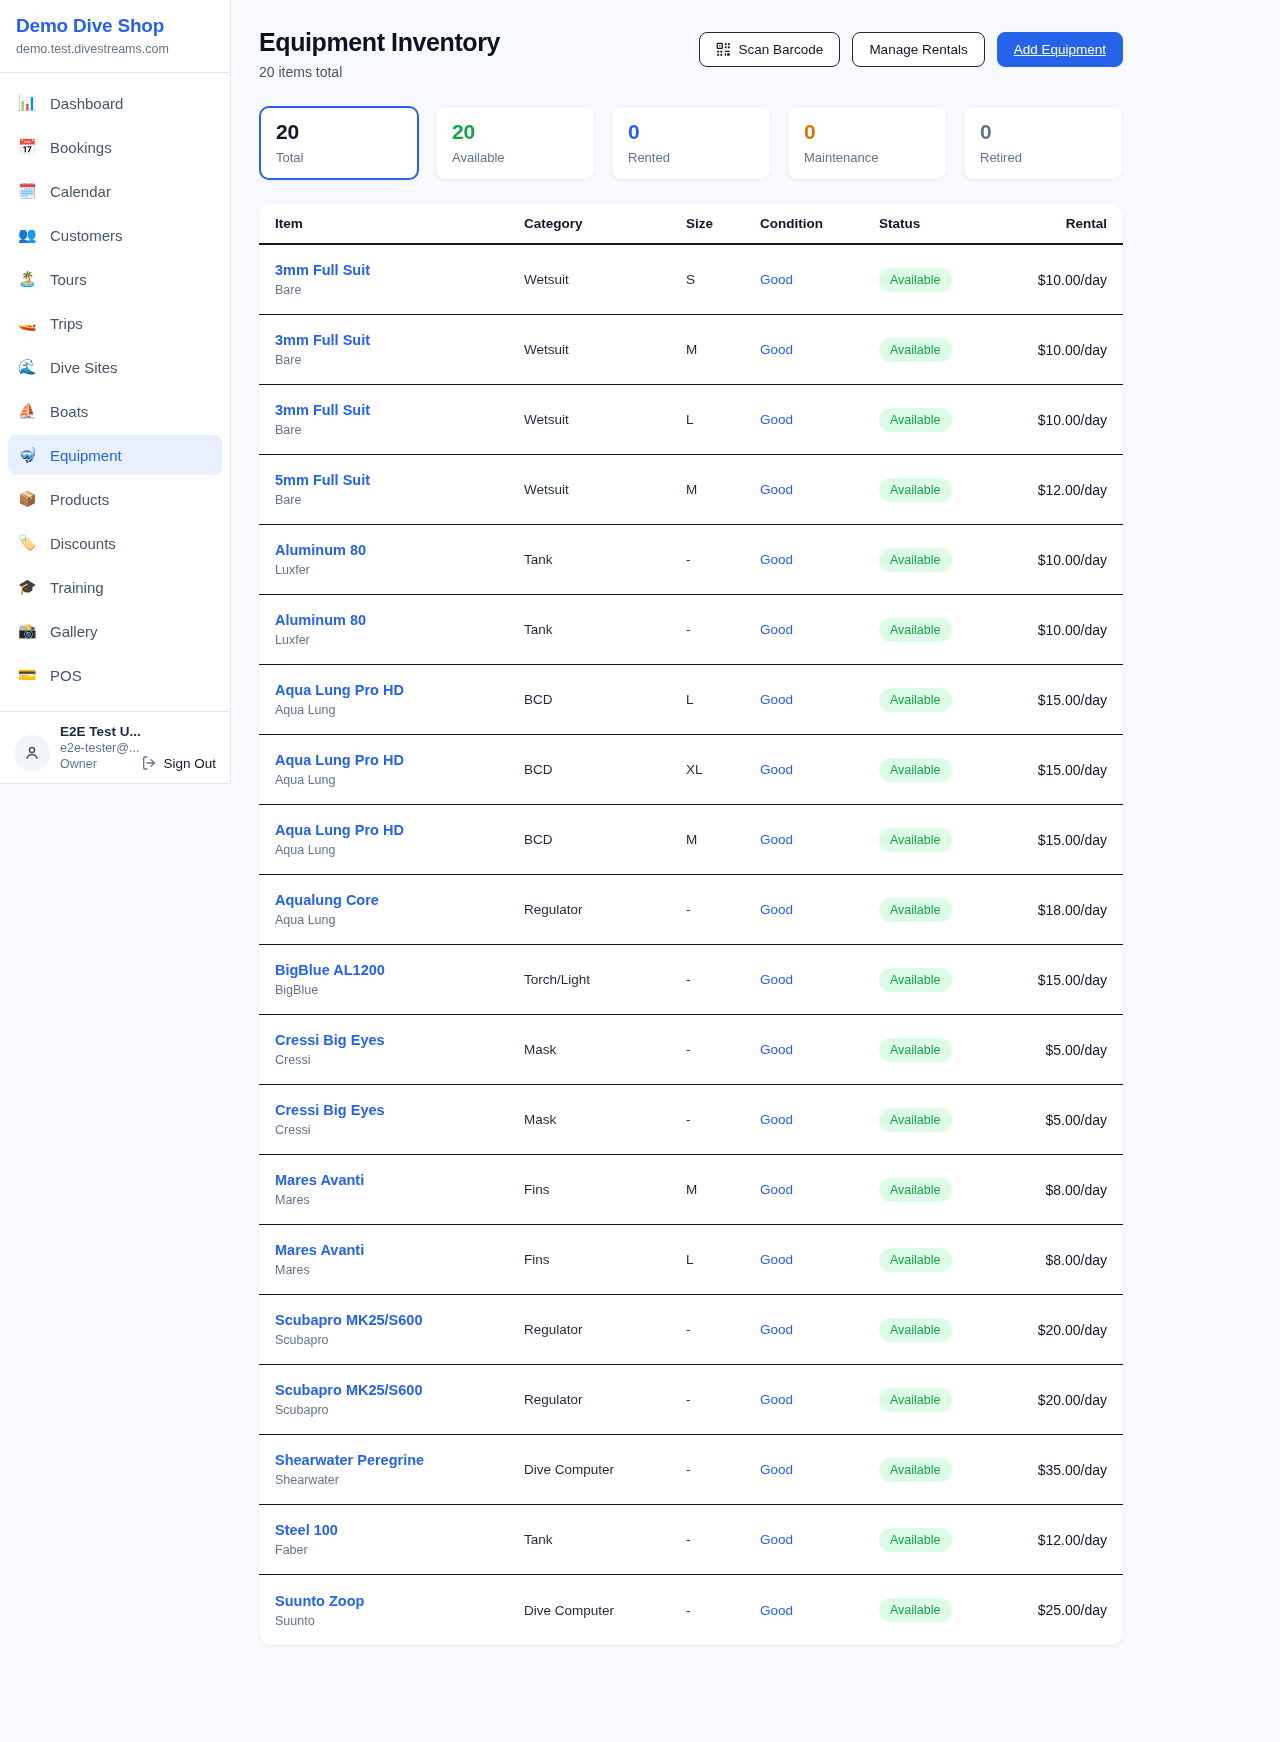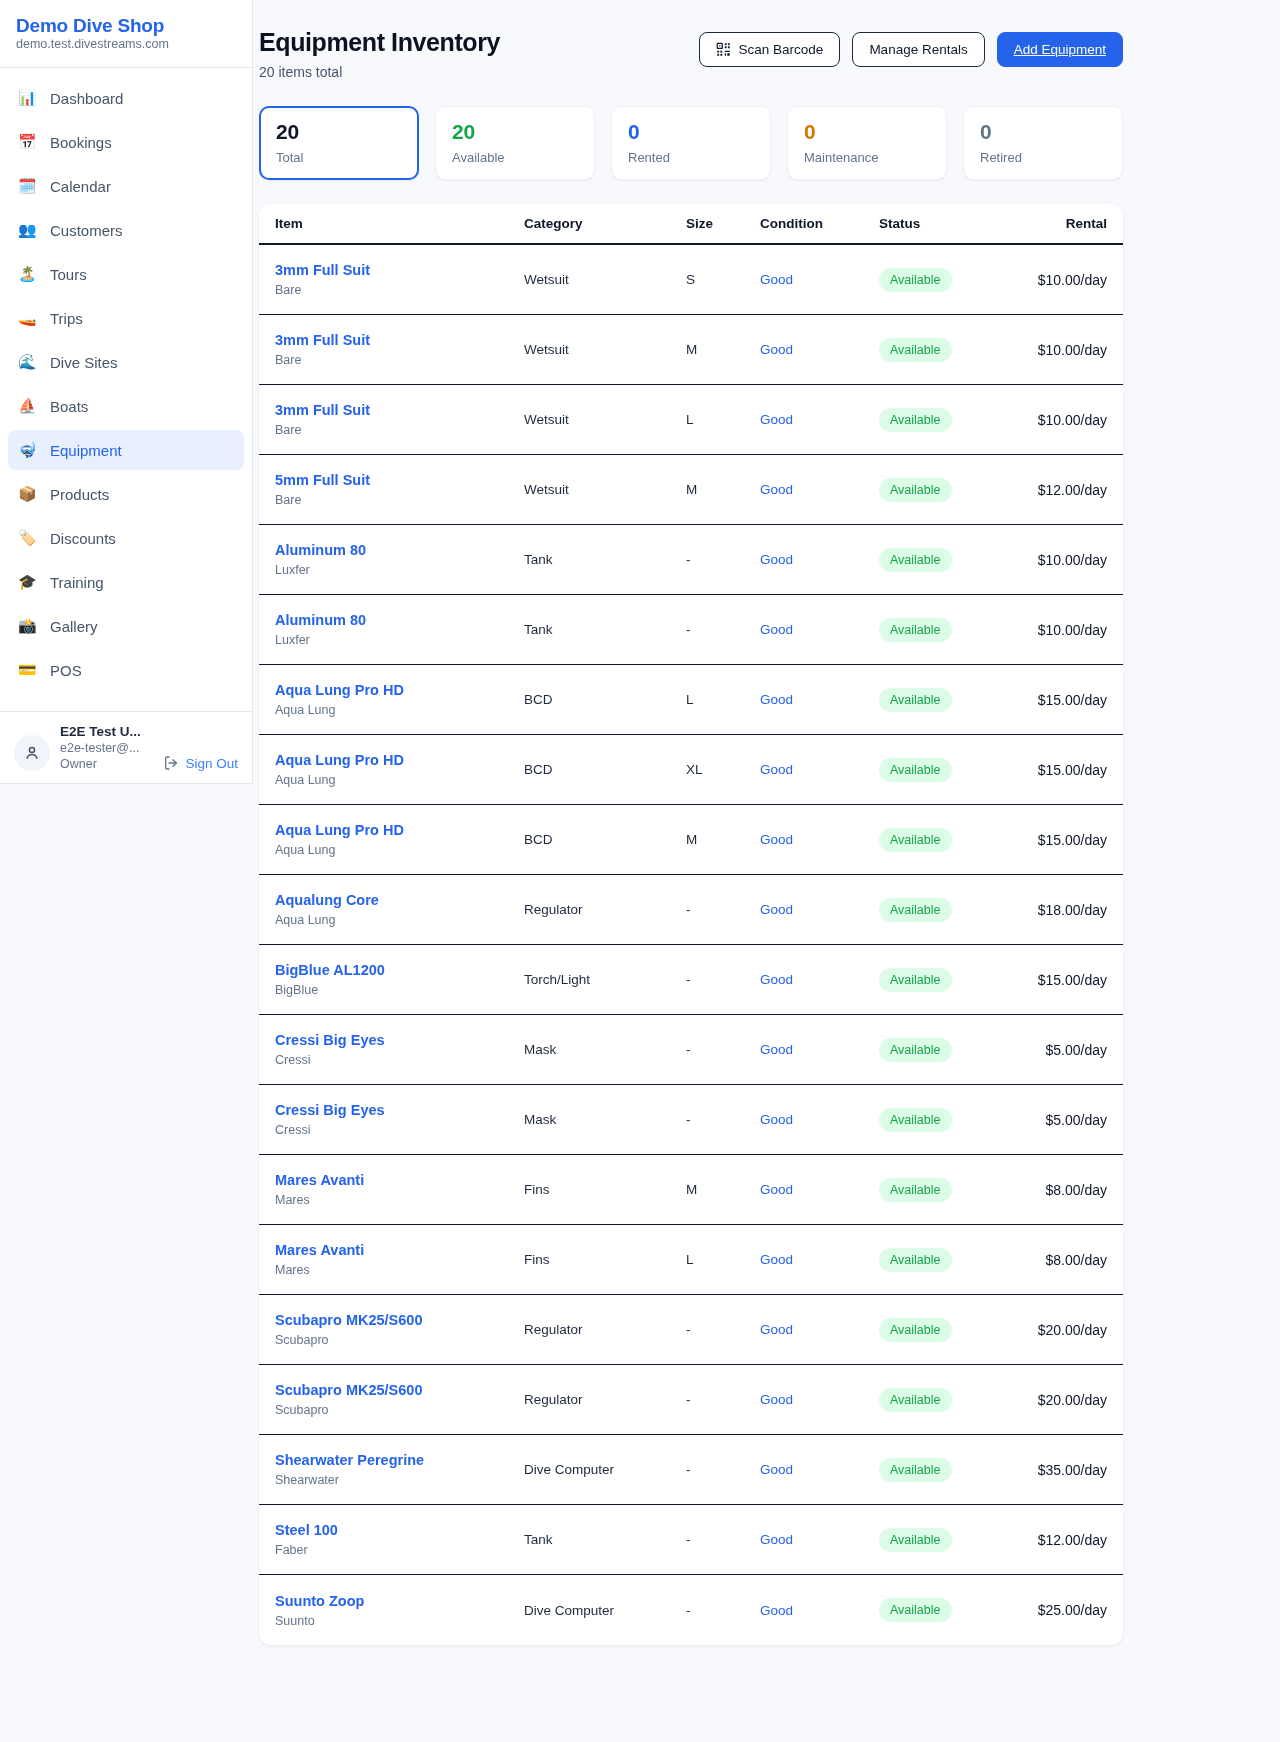--- a/index.html
+++ b/index.html
@@ -7,27 +7,27 @@
   body {
     font-family:"Liberation Sans", sans-serif;
     background:#f7f9fc;
     color:#0f172a;
     width:1280px; height:1742px;
     position:relative;
     overflow:hidden;
   }
   
   .sidebar {
-    position:absolute; left:0; top:0; width:253px; height:784px;
+    position:absolute; left:0; top:0; width:231px; height:784px;
     background:#ffffff; border-right:1px solid #e2e8f0; border-bottom:1px solid #e2e8f0;
     display:flex; flex-direction:column;
   }
   .brand { padding:15px 16px 16px 16px; }
   .brand-name { color:#2563eb; font-size:19px; font-weight:700; letter-spacing:-0.2px; }
-  .brand-domain { color:#64748b; font-size:12.5px; }
+  .brand-domain { color:#64748b; font-size:12.5px; margin-top:5px; }
   .divider { border-top:1px solid #e2e8f0; }
   .nav { padding:10px 8px; flex:1; }
   .nav-item {
     display:flex; align-items:center; gap:12px;
     height:40px; margin-bottom:4px; padding:0 10px;
     border-radius:8px; cursor:pointer;
     color:#475569; font-size:15px;
   }
   .nav-item .nav-icon { font-size:15px; width:20px; text-align:center; }
   .nav-item.active { background:#e8f0fe; color:#2563eb; }
@@ -36,21 +36,21 @@
     padding:12px 14px; display:flex; align-items:flex-end; gap:10px;
   }
   .avatar {
     width:36px; height:36px; border-radius:50%; background:#f1f5f9;
     display:flex; align-items:center; justify-content:center; flex:none; margin-top:2px;
   }
   .user-meta { min-width:0; }
   .user-name { font-size:13.5px; font-weight:700; color:#1e293b; white-space:nowrap; }
   .user-email, .user-role { font-size:12.5px; color:#64748b; margin-top:2px; white-space:nowrap; }
   .signout { margin-left:auto; display:flex; align-items:center; gap:6px;
-    color:#3b82f6; font-size:13.5px; cursor:pointer; margin-top:10px; flex:none; }
+    color:#0f172a; font-size:13.5px; cursor:pointer; margin-top:10px; flex:none; }
   
   .main { position:absolute; left:231px; top:0; width:1049px; padding:28px 0 0 28px; }
   .content { width:864px; }
   .page-head { display:flex; align-items:flex-start; justify-content:space-between; }
   .page-title { font-size:25px; font-weight:700; letter-spacing:-0.4px; color:#0b1220; }
   .page-sub { font-size:14px; color:#475569; margin-top:7px; }
   .head-actions { display:flex; gap:12px; margin-top:4px; }
   .btn {
     height:35px; padding:0 16px; border-radius:8px; font-size:13.5px; font-weight:500;
     display:inline-flex; align-items:center; gap:8px; cursor:pointer;

